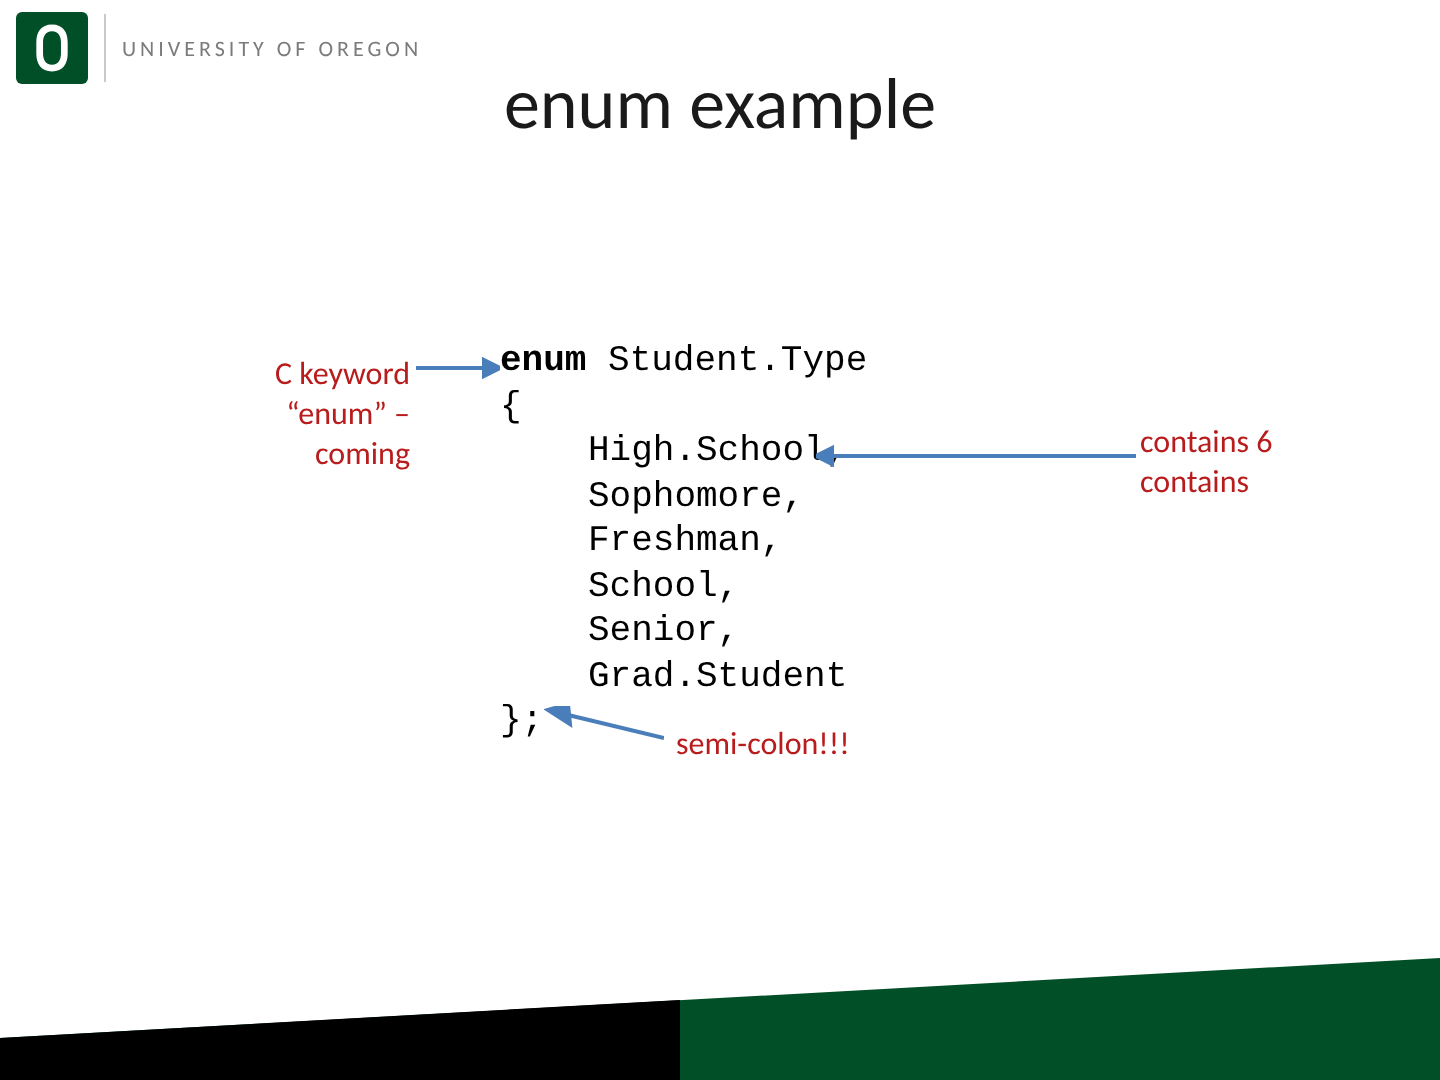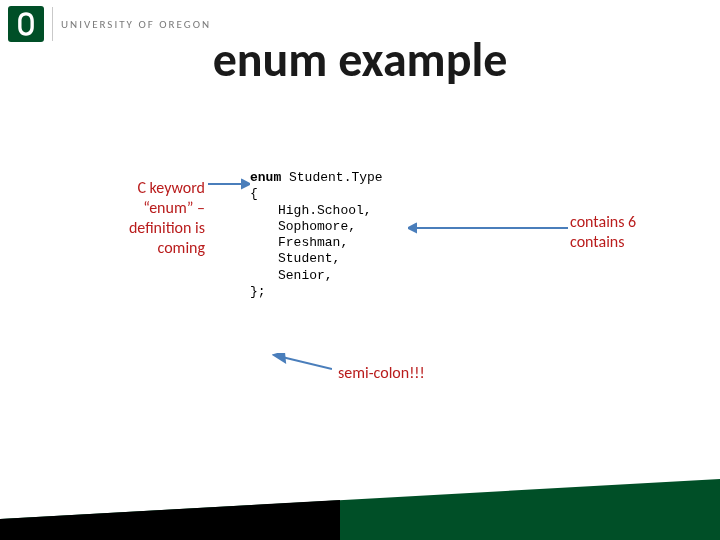--- a/index.html
+++ b/index.html
@@ -2,23 +2,23 @@
 <html><head>
 <meta charset="utf-8">
 <style>
   html,body{margin:0;padding:0;width:720px;height:540px;background:#fff;font-family:Calibri,Arial,sans-serif;color:#000;overflow:hidden}
   .slide{position:relative;width:620px;height:540px}
   .logo-area{position:absolute;top:6px;left:8px;display:flex;align-items:center;gap:8px}
   .logo-mark{width:36px;height:36px;background:#004f27;border-radius:3px;display:flex;align-items:center;justify-content:center}
   .logo-mark svg{width:28px;height:28px}
   .logo-divider{width:1px;height:34px;background:#c9c9c9}
   .logo-text{font-size:11px;letter-spacing:2px;color:#7b7b7b;font-weight:400}
-  .title{position:absolute;top:30px;left:0;width:720px;text-align:center;font-size:48px;font-weight:700;color:#1a1a1a}
-  .code-block{position:absolute;top:170px;left:250px;font-family:"Courier New",monospace;font-size:13px;color:#000;line-height:1.25}
-  .code-block .indent{margin-left:28px}
+  .title{position:absolute;top:30px;left:0;width:720px;text-align:center;font-size:36px;font-weight:400;color:#1a1a1a}
+  .code-block{position:absolute;top:170px;left:250px;font-family:"Courier New",monospace;font-size:18px;color:#000;line-height:1.25}
+  .code-block .indent{margin-left:44px}
   .annot{position:absolute;font-size:16px;color:#b91c1c;line-height:1.25}
   .annot-left{top:178px;left:95px;text-align:right;width:110px}
   .annot-right{top:212px;left:570px;width:120px}
   .annot-bottom{top:363px;left:338px}
   .arrow{position:absolute;stroke:#4a7ebb;stroke-width:2;fill:none}
   .arrowhead{fill:#4a7ebb}
   .footer-shape{position:absolute;left:0;bottom:0;width:720px;height:65px}
 </style>
 </head>
 <body>
@@ -36,29 +36,29 @@
   </div>
 
   <div class="title">enum example</div>
 
   <div class="code-block">
     <div><span style="font-weight:bold">enum</span><span> Student.Type</span></div>
     <div>{</div>
     <div class="indent">High.School,</div>
     <div class="indent">Sophomore,</div>
     <div class="indent">Freshman,</div>
-    <div class="indent">Student,</div>
+    <div class="indent">School,</div>
     <div class="indent">Senior,</div>
+    <div class="indent">Grad.Student</div>
     <div>};</div>
   </div>
 
   <div class="annot annot-left">
     <div>C keyword</div>
     <div>“enum” –</div>
-    <div>definition is</div>
     <div>coming</div>
   </div>
 
   <div class="annot annot-right">
     <div>contains 6</div>
     <div>contains</div>
   </div>
 
   <div class="annot annot-bottom">semi-colon!!!</div>
 

